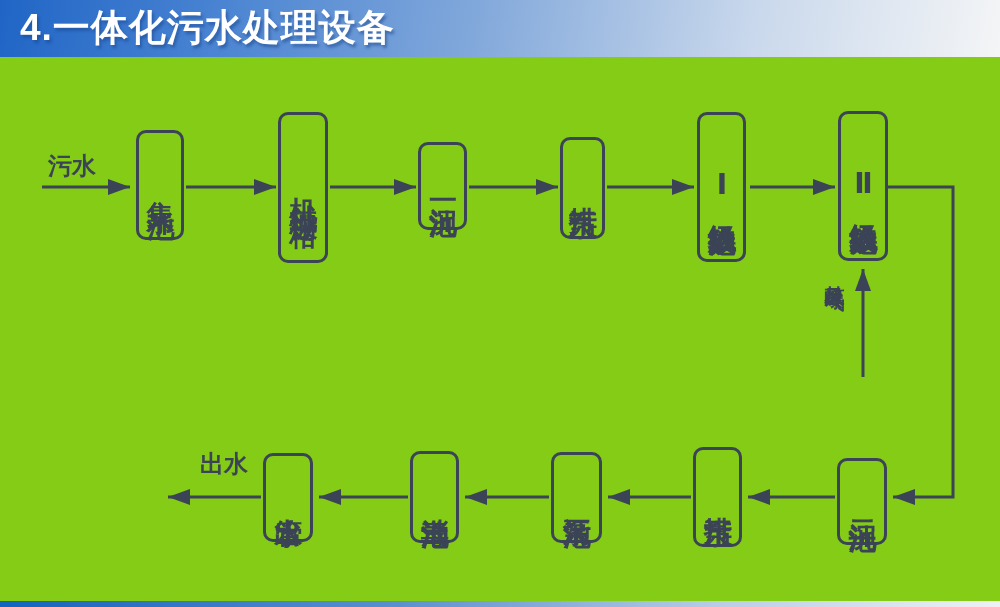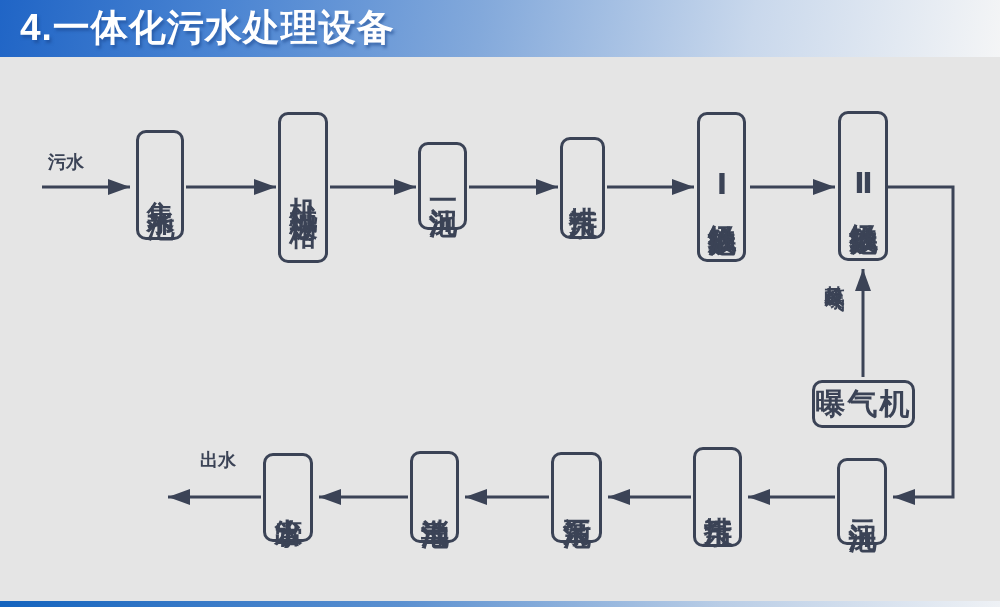--- a/index.html
+++ b/index.html
@@ -4,21 +4,21 @@
 <style>
   * { margin: 0; padding: 0; box-sizing: border-box; }
   html, body {
     width: 1000px; height: 607px;
     overflow: hidden;
     font-family: "Liberation Sans", "DejaVu Sans", sans-serif;
   }
   .slide {
     position: relative;
     width: 1000px; height: 607px;
-    background: #e5e5e5;
+    background: #84cc16;
   }
   .header {
     position: absolute;
     left: 0; top: 0;
     width: 1000px; height: 57px;
     background: linear-gradient(100deg, #2065c6 0%, #4a84d2 22%, #83a9db 48%, #c9d8ec 75%, #f4f5f6 100%);
   }
   .header .title {
     position: absolute;
     left: 20px; top: 0;
@@ -65,21 +65,21 @@
   }
   .ls1 { letter-spacing: 1px; }
   .ls2 { letter-spacing: 2px; }
   .ls3 { letter-spacing: 3px; }
   .ls6 { letter-spacing: 6px; text-indent: 3px; }
   .ls8 { letter-spacing: 8px; text-indent: 4px; }
   .flabel {
     position: absolute;
     color: #3b4356;
     font-weight: bold;
-    font-size: 18px;
+    font-size: 24px;
     white-space: nowrap;
   }
   .flabel.vert {
     writing-mode: vertical-rl;
     text-orientation: upright;
     font-size: 20px;
     letter-spacing: 2px;
   }
 
   
@@ -141,21 +141,20 @@
     <div class="flabel" id="lbl-inflow">污水</div>
     <div class="flabel" id="lbl-outflow">出水</div>
     <div class="flabel vert" id="lbl-aeration">鼓风曝气</div>
 
     <div class="node vert ls6" id="n-collection">集水池</div>
     <div class="node vert ls8" id="n-screen">机械栅格</div>
     <div class="node vert ls1" id="n-primary-sed">一沉池</div>
     <div class="node vert ls3" id="n-pump-upper">排污泵</div>
     <div class="node vert ls1" id="n-contact1">Ⅰ级接触池</div>
     <div class="node vert ls1" id="n-contact2">Ⅱ级接触池</div>
-    <div class="node" id="n-aerator">曝气机</div>
     <div class="node vert ls1" id="n-secondary-sed">二沉池</div>
     <div class="node vert ls2" id="n-pump-lower">排污泵</div>
     <div class="node vert ls1" id="n-sludge-pump">污泵池</div>
     <div class="node vert ls1" id="n-disinfection">消毒池</div>
     <div class="node vert ls1" id="n-outlet-pipe">出水管</div>
 
   </div>
 
   <div class="footer-bar"></div>
 

